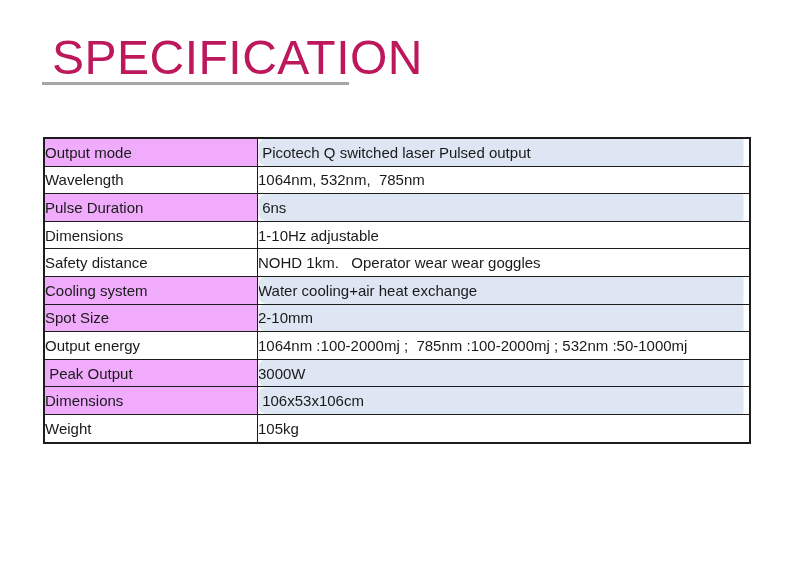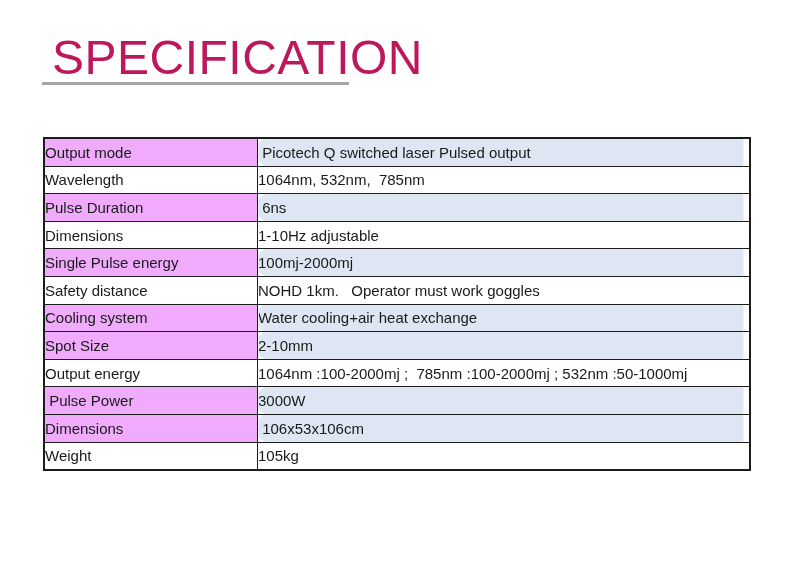--- a/index.html
+++ b/index.html
@@ -90,42 +90,38 @@
       <td class="value-cell">1064nm, 532nm,  785nm</td>
     </tr>
     <tr class="shaded">
       <td class="label-cell">Pulse Duration</td>
       <td class="value-cell"> 6ns</td>
     </tr>
     <tr>
       <td class="label-cell">Dimensions</td>
       <td class="value-cell">1-10Hz adjustable</td>
     </tr>
-    <tr class="shaded">
-      <td class="label-cell">Single Pulse energy</td>
-      <td class="value-cell">100mj-2000mj</td>
-    </tr>
     <tr>
       <td class="label-cell">Safety distance</td>
-      <td class="value-cell">NOHD 1km.   Operator must work goggles</td>
+      <td class="value-cell">NOHD 1km.   Operator wear wear goggles</td>
     </tr>
     <tr class="shaded">
       <td class="label-cell">Cooling system</td>
       <td class="value-cell">Water cooling+air heat exchange</td>
     </tr>
     <tr class="shaded">
       <td class="label-cell">Spot Size</td>
       <td class="value-cell">2-10mm</td>
     </tr>
     <tr>
       <td class="label-cell">Output energy</td>
       <td class="value-cell">1064nm :100-2000mj ;  785nm :100-2000mj ; 532nm :50-1000mj</td>
     </tr>
     <tr class="shaded">
-      <td class="label-cell"> Pulse Power</td>
+      <td class="label-cell"> Peak Output</td>
       <td class="value-cell">3000W</td>
     </tr>
     <tr class="shaded">
       <td class="label-cell">Dimensions</td>
       <td class="value-cell"> 106x53x106cm</td>
     </tr>
     <tr>
       <td class="label-cell">Weight</td>
       <td class="value-cell">105kg</td>
     </tr>

